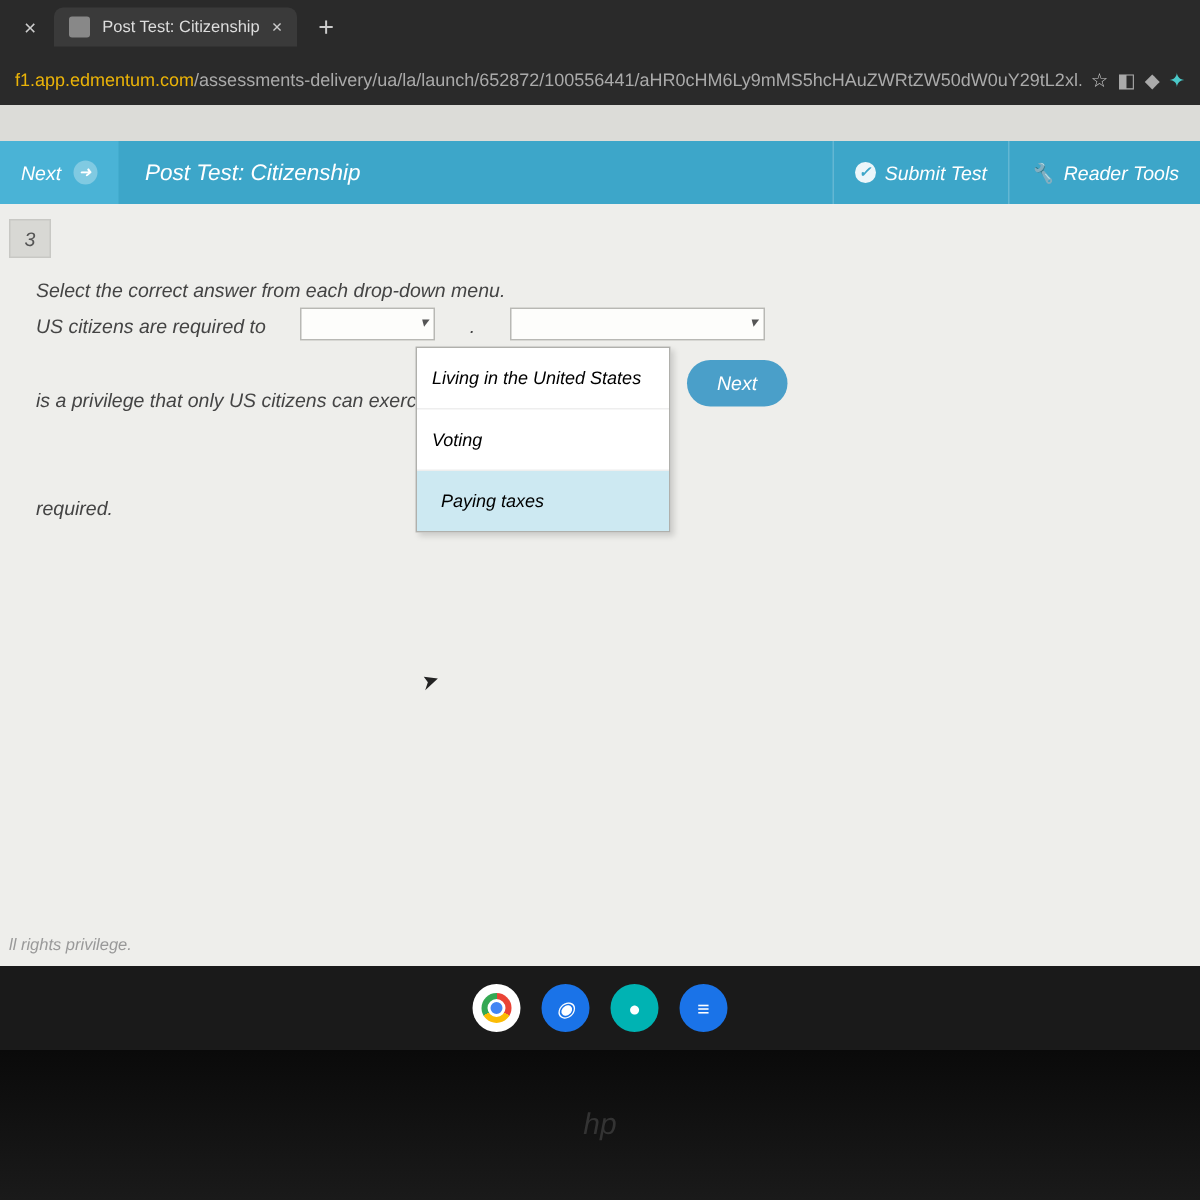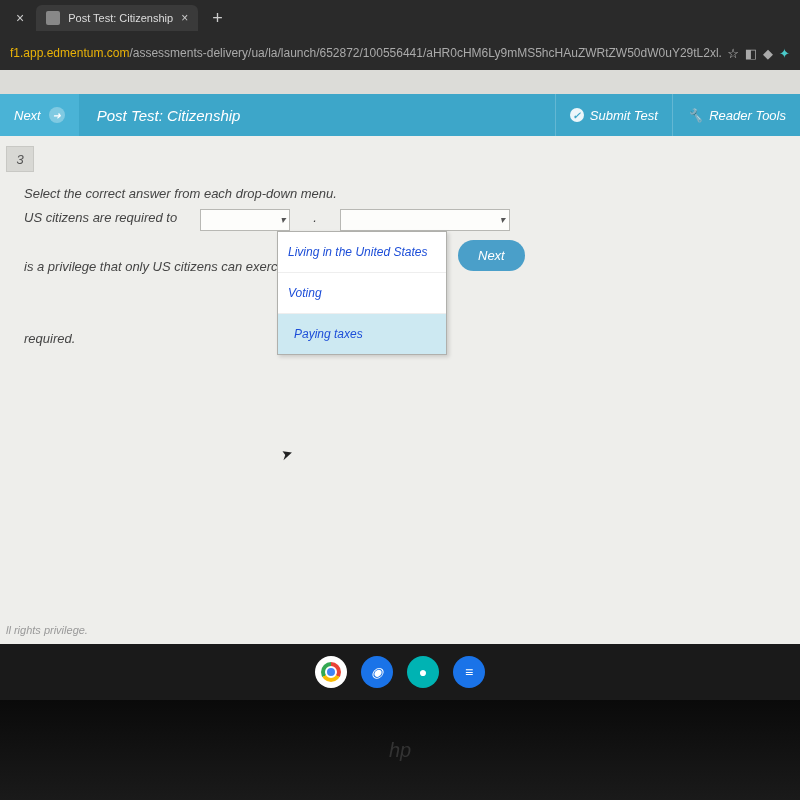--- a/index.html
+++ b/index.html
@@ -166,21 +166,21 @@
       padding: 14px 24px 0 24px;
       color: #444;
       font-size: 13px;
     }
     .q-instruction {
       margin-bottom: 4px;
     }
     .q-sentence {
       display: flex;
       flex-wrap: wrap;
-      align-items: flex-end;
+      align-items: flex-start;
       gap: 23px;
       line-height: 2;
       position: relative;
     }
     .sel {
       border: 1px solid #b8b8b4;
       background: #fdfdfb;
       height: 22px;
       font-size: 12px;
       color: #444;
@@ -206,21 +206,21 @@
       left: 253px;
       width: 170px;
       background: #fff;
       border: 1px solid #b0b0ac;
       box-shadow: 2px 2px 4px rgba(0,0,0,0.15);
       z-index: 10;
     }
     .dd-item {
       padding: 8px 10px;
       font-size: 12px;
-      color: #1d4ed8;
+      color: #000000;
       cursor: pointer;
       border-bottom: 1px solid #eee;
     }
     .dd-item:last-child { border-bottom: none; }
     .dd-item.highlight { background: #cde9f2; padding-left: 16px; }
     .next-pill {
       background: #4a9fc9;
       color: #fff;
       border-radius: 18px;
       padding: 8px 20px;

